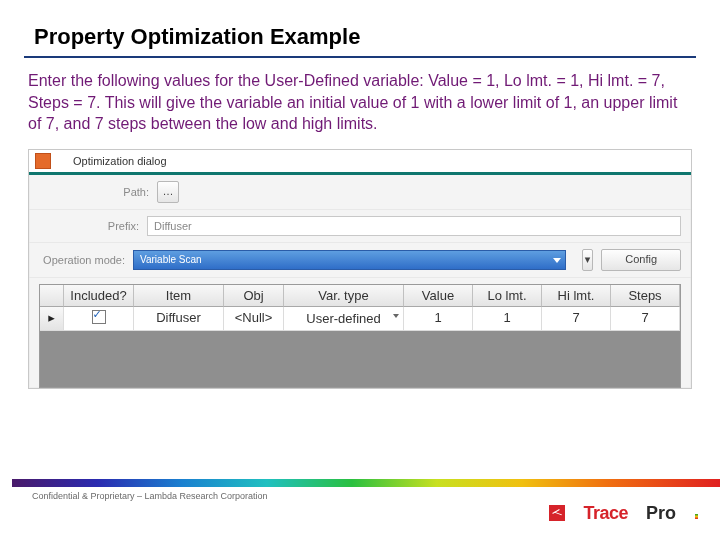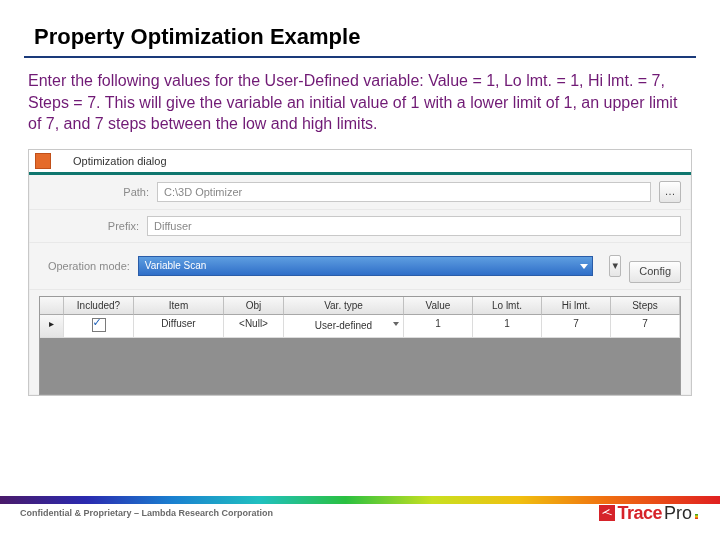--- a/index.html
+++ b/index.html
@@ -96,31 +96,31 @@
     align-items: center;
     font-size: 10px;
   }
   .dlg-combo::after {
     content: '';
     position: absolute; right: 4px; top: 7px;
     border-left: 4px solid transparent;
     border-right: 4px solid transparent;
     border-top: 5px solid #fff;
   }
-  .dlg-smallbtn.wide { width: auto; padding: 0 9px; margin-top: 12px; }
+  .dlg-smallbtn.wide { width: auto; padding: 0 23px; }
   .variable-list-label {
     padding: 4px 10px 0 10px;
     color: #7a7a7a;
     font-size: 11px;
   }
   .grid {
     margin: 6px 10px 0 10px;
     border: 1px solid #9a9a9a;
     background: #fff;
-    font-size: 10px;
+    font-size: 13px;
     color: #333;
   }
   .grid-head, .grid-row {
     display: grid;
     grid-template-columns: 24px 70px 90px 60px 120px 1fr 1fr 1fr 1fr;
   }
   .grid-head .c {
     background: linear-gradient(#f8f8f8,#e4e4e4);
     border-right: 1px solid #c0c0c0;
     border-bottom: 1px solid #a8a8a8;
@@ -161,73 +161,70 @@
   }
   .chk {
     width: 12px; height: 12px; border: 1px solid #7a7a7a;
     display: inline-block; position: relative; background: #fff;
   }
   .chk::after {
     content: '✓'; position: absolute; top: -3px; left: 0;
     font-size: 11px; color: #1a5eb8;
   }
   .footer {
-    position: absolute; left: 0; bottom: 0; right: 0; height: 44px; font-weight: bold;
+    position: absolute; left: 12px; bottom: 0; right: 0; height: 61px;
   }
   .rainbow-strip {
     height: 8px;
     background: linear-gradient(90deg,
       #4a1a6a 0%, #2a2ab0 12%, #1a80d0 24%, #20c0c0 36%,
       #2ac040 48%, #c8e020 60%, #f0c010 72%, #f07010 84%, #e02020 100%);
   }
   .footer-row {
     display: flex; justify-content: space-between; align-items: center;
     padding: 4px 20px 0 20px;
   }
   .footer-text { font-size: 9px; color: #6a6a6a; }
   .logo {
     position: absolute;
     right: 22px;
     bottom: 16px;
-    display: flex; align-items: baseline; gap: 2px;
+    display: flex; align-items: baseline; gap: 18px;
     font-family: Arial, sans-serif;
   }
   .logo-sq {
     width: 16px; height: 16px; background: #d6232a;
     position: relative; top: 2px;
     display: inline-block;
   }
   .logo-sq::before, .logo-sq::after {
     content: ''; position: absolute; background: #fff;
   }
   .logo-sq::before { left: 3px; top: 6px; width: 8px; height: 1px; transform: rotate(-30deg); }
   .logo-sq::after  { left: 5px; top: 8px; width: 8px; height: 1px; transform: rotate(20deg); }
   .logo-trace { color: #d6232a; font-weight: 700; font-size: 18px; letter-spacing: -0.5px; }
-  .logo-pro   { color: #2a2a2a; font-weight: 400; font-size: 18px; }
+  .logo-pro   { color: #2a2a2a; font-weight: 700; font-size: 18px; }
   .logo-dot { width: 3px; height: 5px; background: linear-gradient(#20a020,#f0c010,#e02020); display: inline-block; margin-left: 1px; }
 </style>
 </head>
 <body>
 
 <div class="slide-title">Property Optimization Example</div>
 <div class="title-underline"></div>
 
 <p class="body-text">Enter the following values for the User-Defined variable: Value = 1, Lo lmt. = 1, Hi lmt. = 7, Steps = 7. This will give the variable an initial value of 1 with a lower limit of 1, an upper limit of 7, and 7 steps between the low and high limits.</p>
 
 <div class="dialog-shot">
   <div class="dlg-title">
     <span class="dlg-icon"></span>
     <span>Optimization dialog</span>
   </div>
 
   <div class="dlg-row">
     <span class="dlg-label">Path:</span>
-    <div class="dlg-field">
-      <span>C:\3D Optimizer</span>
-    </div>
     <div class="dlg-smallbtn">…</div>
   </div>
 
   <div class="dlg-row">
     <span class="dlg-label">Prefix:</span>
     <div class="dlg-field" style="flex:0 0 520px">
       <span>Diffuser</span>
     </div>
   </div>
 

